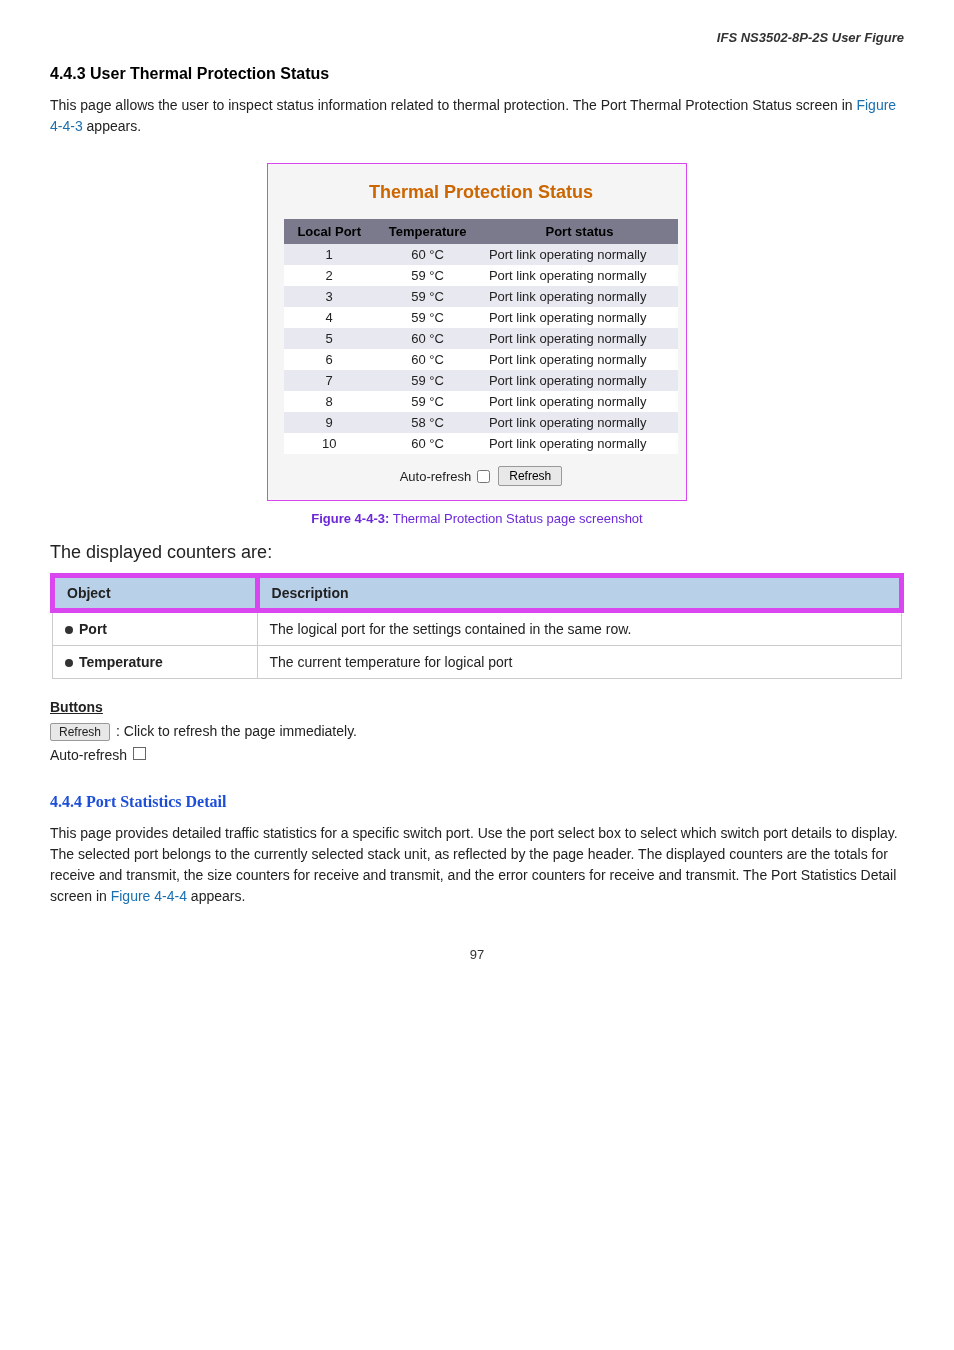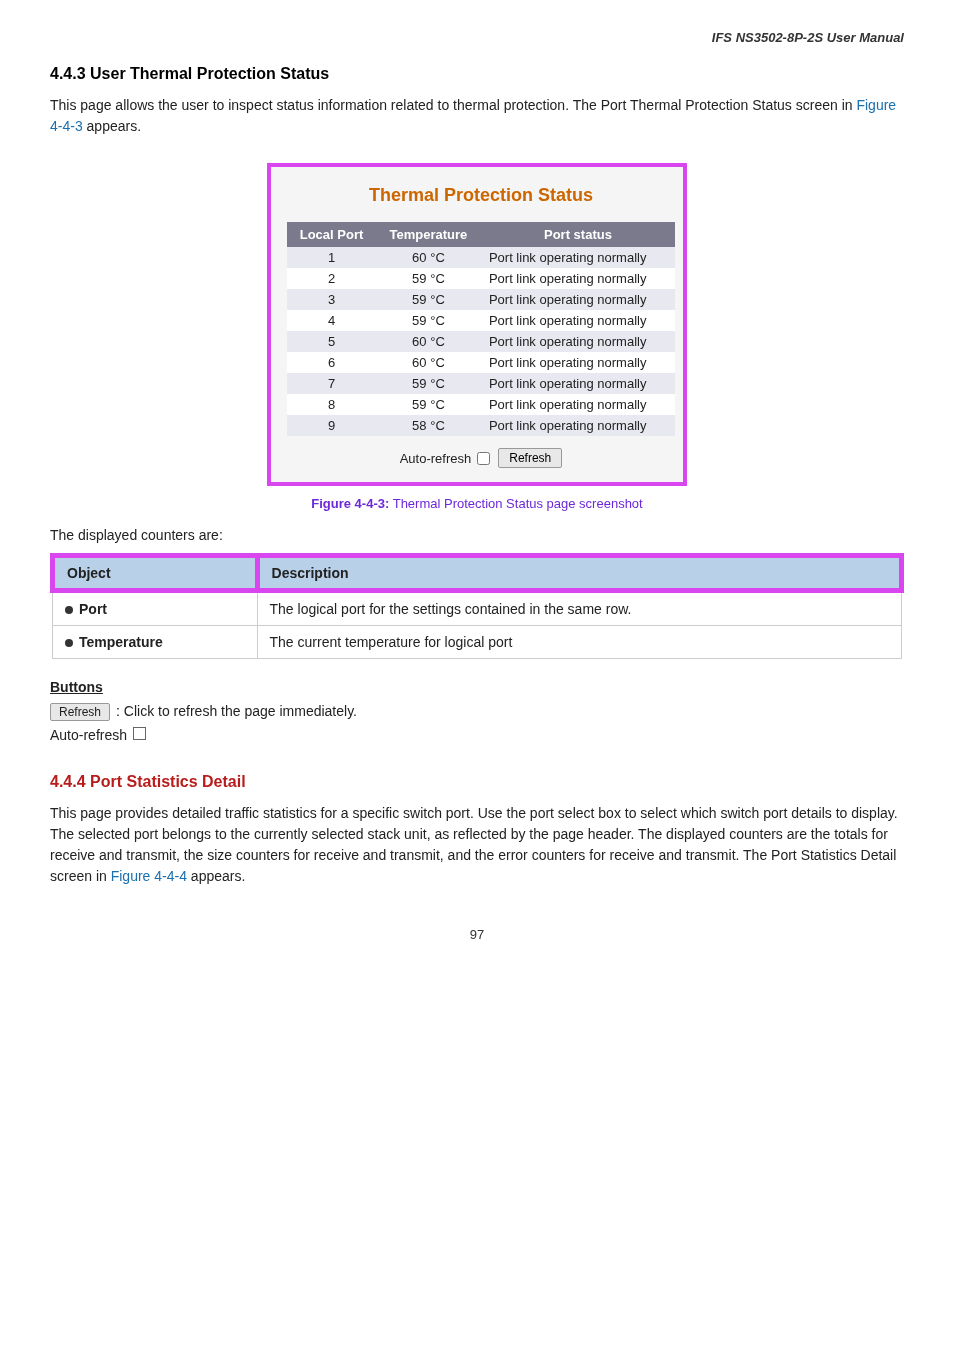--- a/index.html
+++ b/index.html
@@ -29,21 +29,21 @@
       font-size: 14px;
       margin-bottom: 26px;
       line-height: 1.5;
     }
     .intro-text a, .figure-caption a, .body-text a {
       color: #1a6faf;
       text-decoration: none;
     }
     
     .screenshot-box {
-      border: 4px solid #d946ef;
+      border: 1px solid #d946ef;
       background: #f5f5f5;
       padding: 18px 8px 14px 16px;
       width: 420px;
       margin: 0 auto 10px auto;
     }
     .screenshot-title {
       text-align: center;
       font-size: 18px;
       font-weight: bold;
       color: #cc6600;
@@ -51,21 +51,21 @@
       font-family: Arial, sans-serif;
     }
     
     .thermal-table {
       width: 100%;
       border-collapse: collapse;
       font-size: 13px;
     }
     .thermal-table thead tr {
       background: #7a7a8c;
-      color: #ffffff;
+      color: #000000;
       margin-top: 24px;
     }
     .thermal-table thead th {
       padding: 5px 8px;
       text-align: center;
       font-weight: bold;
     }
     .thermal-table thead th.port-status-col {
       text-align: center;
     }
@@ -105,21 +105,21 @@
     .figure-caption {
       text-align: center;
       font-size: 13px;
       margin-bottom: 16px;
       color: #6d28d9;
     }
     .figure-caption strong {
       font-weight: bold;
     }
     .section-label {
-      font-size: 14px;
+      font-size: 18px;
       margin-bottom: 10px;
     }
     
     .desc-table {
       width: 100%;
       border-collapse: collapse;
       margin-bottom: 20px;
       font-size: 14px;
     }
     .desc-table thead tr {
@@ -194,29 +194,30 @@
     .page-number {
       text-align: center;
       margin-top: 40px;
       font-size: 13px;
       color: #333;
     }
     h3 {
       font-size: 16px;
       font-weight: bold;
       margin-bottom: 12px;
-      color: #b91c1c;
+      color: #1d4ed8;
       margin-top: 5px;
+      font-family: Liberation Serif, serif;
     }
   </style>
 </head>
 <body>
 
 <div class="top-right">
-  <span>IFS  NS3502-8P-2S  User  Manual</span>
+  <span>IFS  NS3502-8P-2S  User  Figure</span>
 </div>
 
 <h2>4.4.3 User Thermal Protection Status</h2>
 
 <p class="intro-text">
   This page allows the user to inspect status information related to thermal protection. The Port Thermal Protection Status screen in <a>Figure 4-4-3</a> appears.
 </p>
 
 <div class="screenshot-box">
   <div class="screenshot-title">Thermal Protection Status</div>
@@ -267,20 +268,25 @@
         <tr>
     <td>8</td>
     <td>59 °C</td>
     <td class="port-status">Port link operating normally</td>
   </tr>
         <tr>
     <td>9</td>
     <td>58 °C</td>
     <td class="port-status">Port link operating normally</td>
   </tr>
+        <tr>
+    <td>10</td>
+    <td>60 °C</td>
+    <td class="port-status">Port link operating normally</td>
+  </tr>
       </tbody>
   </table>
   <div class="refresh-row">
     <span>Auto-refresh</span>
     <input type="checkbox" style="">
     <button class="refresh-btn">Refresh</button>
   </div>
 </div>
 
 <p class="figure-caption">

